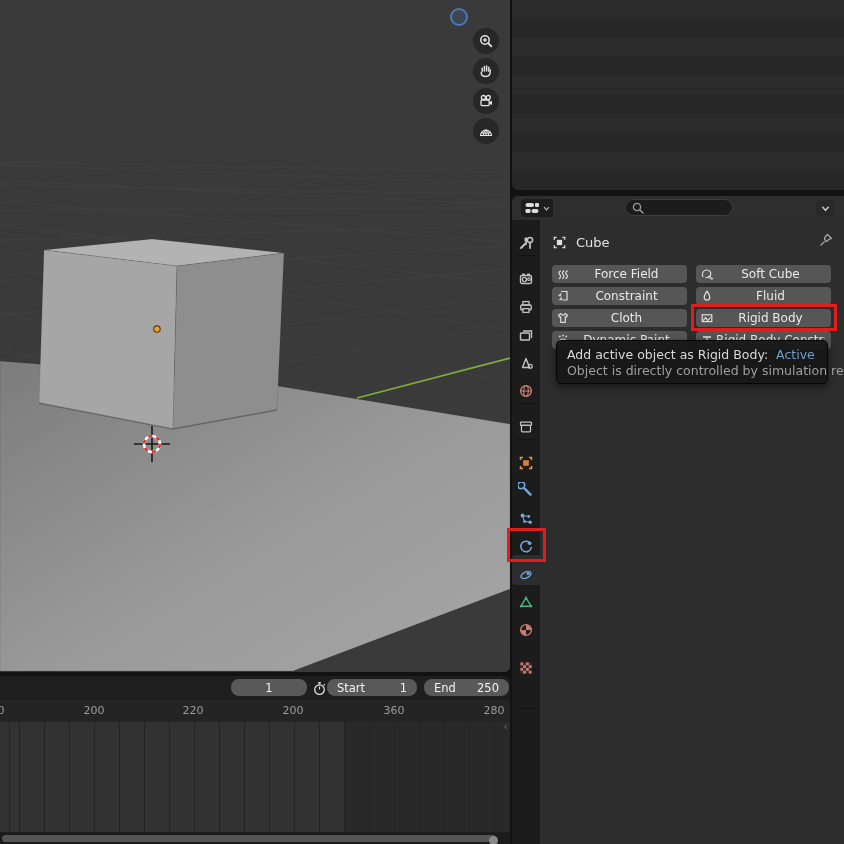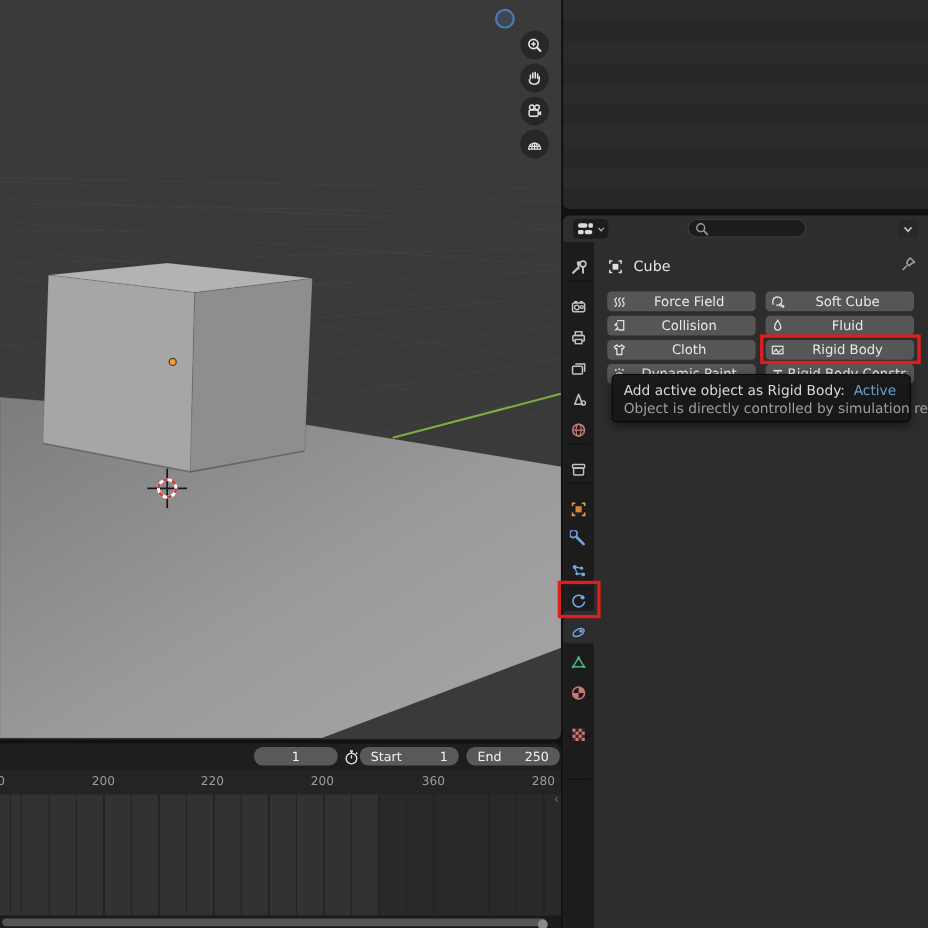--- a/index.html
+++ b/index.html
@@ -414,21 +414,21 @@
         <span class="plabel">Soft Cube</span>
       </div>
       <div class="pbtn" style="left:12px;top:67px">
         <span class="picon">
             <svg width="14" height="14" viewBox="0 0 14 14">
           <path d="M5 2.5 H11 V11 H6.5" fill="none" stroke="#dedede" stroke-width="1.2"></path>
           <path d="M4.8 4.5 L2.8 6.5 L4.6 7.2 Z" fill="none" stroke="#dedede" stroke-width="1"></path>
           <path d="M5.5 8.5 L3.5 10.8 L6 10.6 Z" fill="none" stroke="#dedede" stroke-width="1"></path>
         </svg>
           </span>
-        <span class="plabel">Collision</span>
+        <span class="plabel">Constraint</span>
       </div>
       <div class="pbtn" style="left:156px;top:67px">
         <span class="picon">
             <svg width="14" height="14" viewBox="0 0 14 14">
           <path d="M7 2.2 C4.8 5.4 4.2 6.8 4.2 8.3 a2.8 2.8 0 0 0 5.6 0 C9.8 6.8 9.2 5.4 7 2.2 Z" fill="none" stroke="#dedede" stroke-width="1.2"></path>
         </svg>
           </span>
         <span class="plabel">Fluid</span>
       </div>
       <div class="pbtn" style="left:12px;top:89px">

